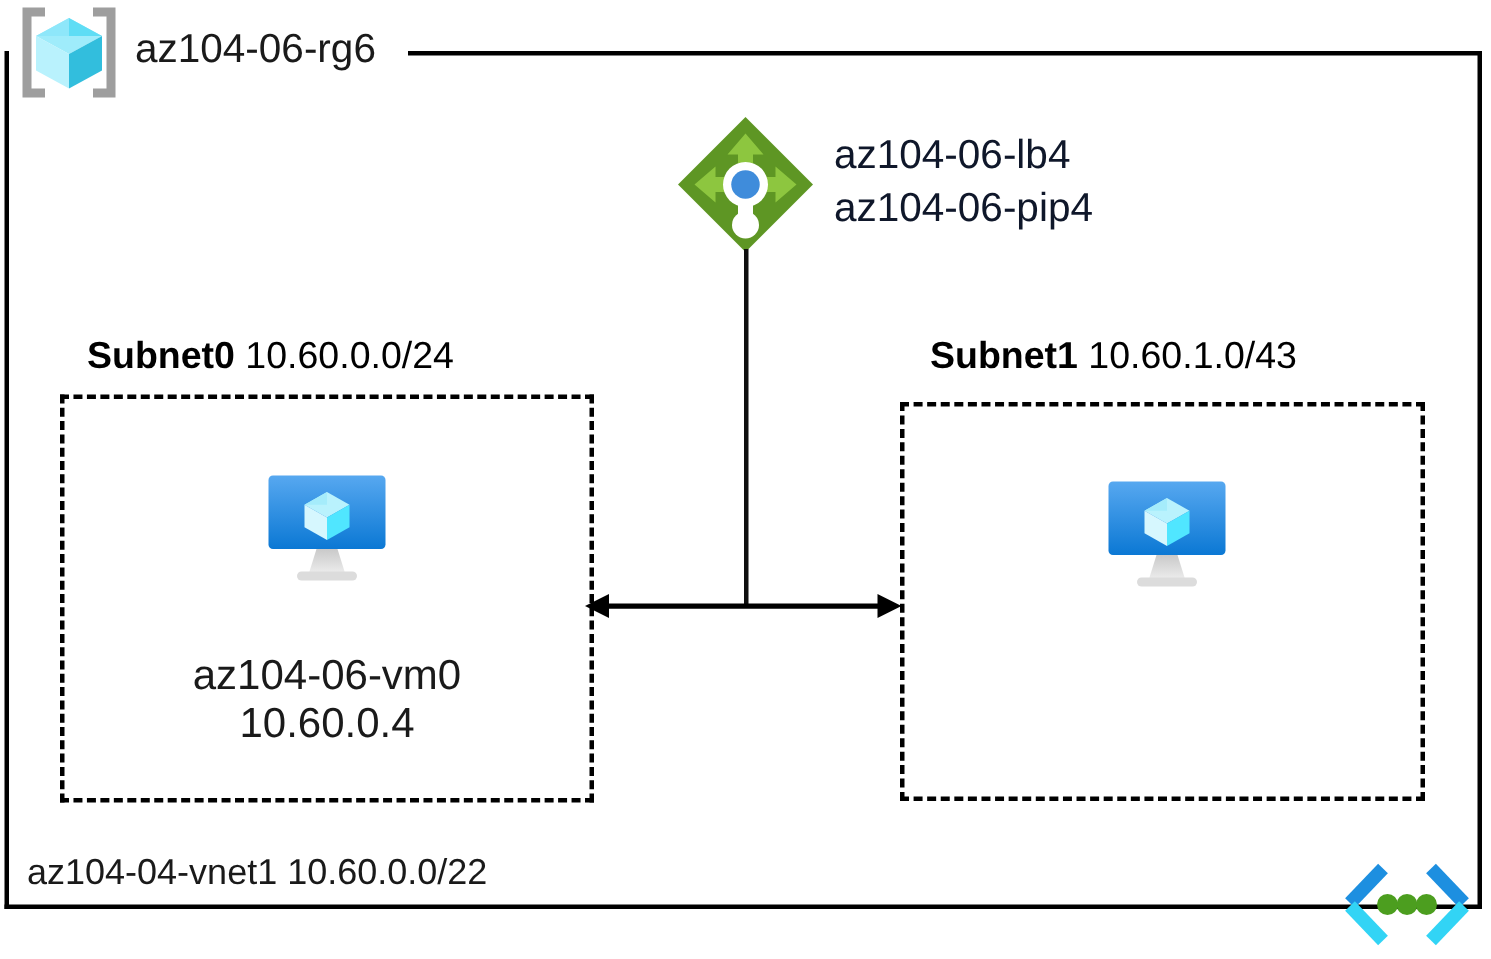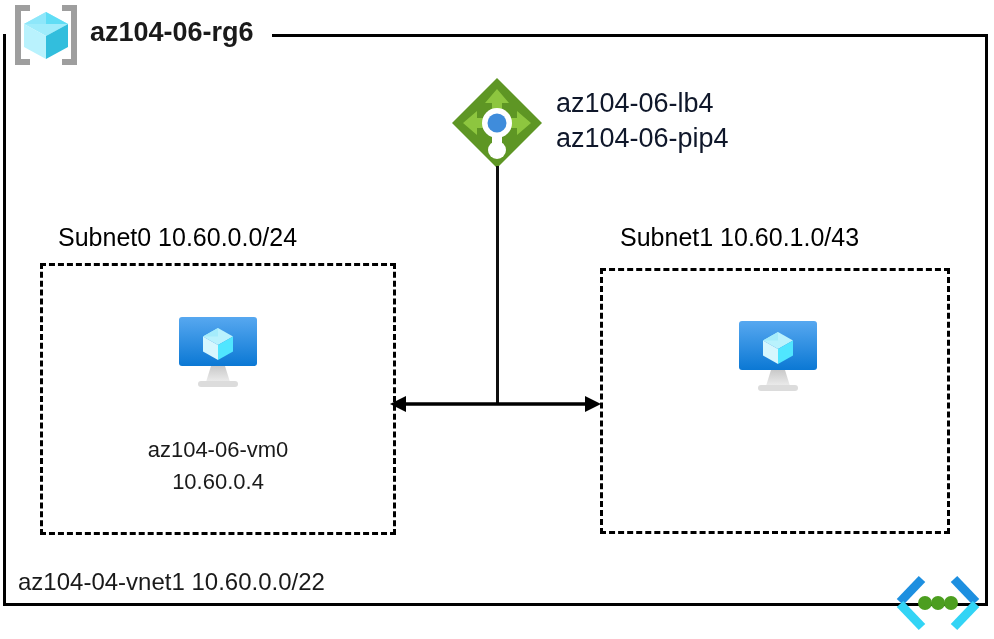--- a/index.html
+++ b/index.html
@@ -41,21 +41,20 @@
   
   .rg-icon-wrap {
     left: 10px; top: 4px; width: 72px; height: 62px;
   }
   .rg-label {
     left: 90px; top: 15px;
     font-size: 27px;
     line-height: 34px;
     white-space: nowrap;
     color: #1a1a1a;
-    font-weight: bold;
   }
 
   
   .lb-icon-wrap {
     left: 450px; top: 76px; width: 94px; height: 94px;
   }
   .lb-labels {
     left: 556px; top: 86px;
     font-size: 27px;
     line-height: 35px;
@@ -72,40 +71,40 @@
     left: 388px; top: 388px; width: 215px; height: 32px;
   }
 
   
   .subnet-title {
     font-size: 25px;
     line-height: 30px;
     white-space: nowrap;
     color: #000;
   }
-  .subnet-title b { font-weight: normal; }
+  .subnet-title b { font-weight: bold; }
   .subnet-title span { font-weight: normal; }
 
   .subnet-box {
     border: 3px dashed #000;
     box-sizing: border-box;
     background: transparent;
   }
   #subnet0-box { left: 40px; top: 263px; width: 356px; height: 272px; }
   #subnet1-box { left: 600px; top: 268px; width: 350px; height: 266px; }
 
   #subnet0-title { left: 58px; top: 222px; }
   #subnet1-title { left: 620px; top: 222px; }
 
   .vm-icon-wrap { width: 90px; height: 80px; }
   #vm0-icon { left: 173px; top: 313px; }
   #vm1-icon { left: 733px; top: 317px; }
 
   .vm-label {
-    font-size: 22px;
+    font-size: 28px;
     line-height: 32px;
     text-align: center;
     white-space: nowrap;
     color: #1a1a1a;
   }
   #vm0-label { left: 58px; top: 434px; width: 320px; }
   #vm1-label { left: 618px; top: 434px; width: 320px; }
 
   
   .vnet-label {

